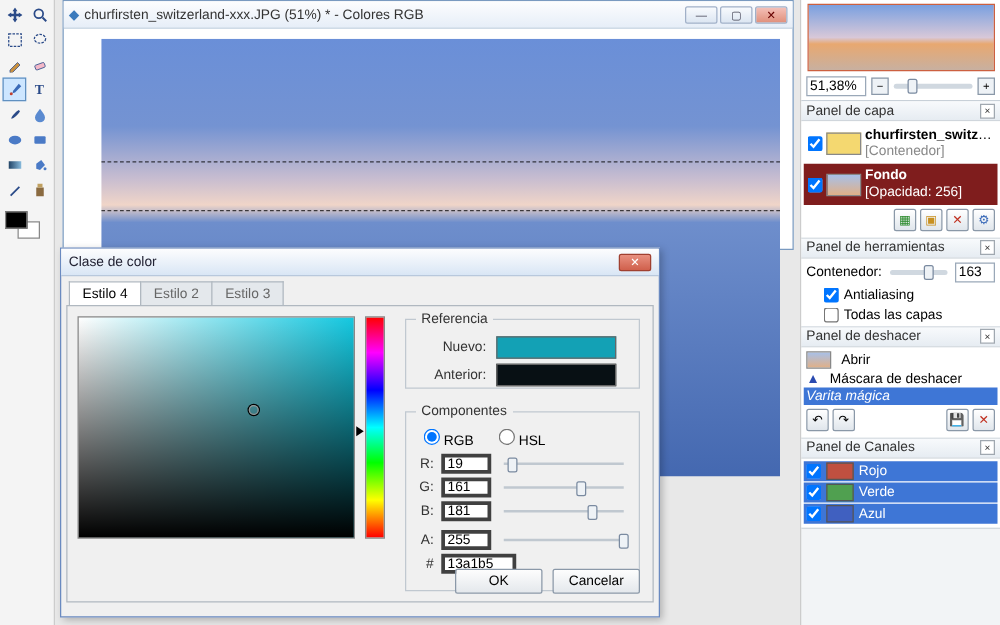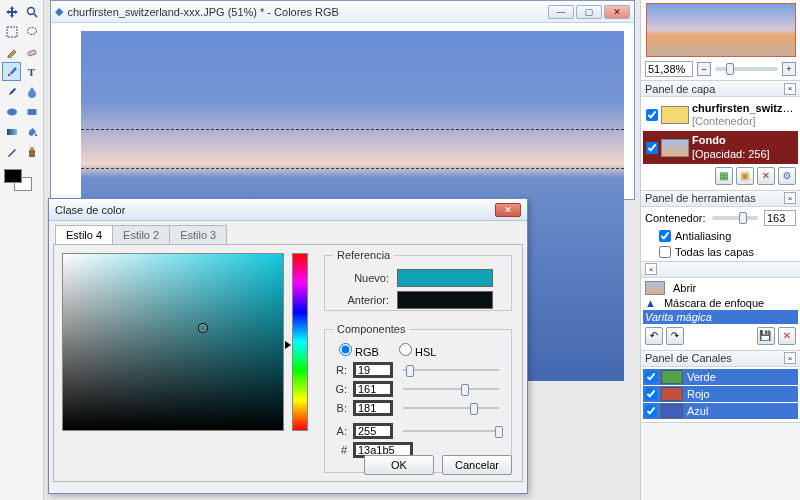--- a/index.html
+++ b/index.html
@@ -343,30 +343,31 @@
         </div>
       <div class="chk-row">
           <input type="checkbox" style="">
           <span>Todas las capas</span>
         </div>
     </div>
   </div>
 
   <div class="panel">
     <div class="panel-title">
+        <span class="txt">Panel de deshacer</span>
         <span class="x">×</span>
       </div>
     <div class="panel-body" style="padding:2px">
       <div class="undo-item">
           <div class="uthumb"></div>
           <span>Abrir</span>
         </div>
       <div class="undo-item">
           <span style="color:#2a4ab0">▲</span>
-          <span>Máscara de enfoque</span>
+          <span>Máscara de deshacer</span>
         </div>
       <div class="undo-item sel">
           <span>Varita mágica</span>
         </div>
       <div class="layer-btns" style="justify-content:space-between">
         <div style="display:flex;gap:3px">
           <div class="iconbtn">↶</div>
           <div class="iconbtn">↷</div>
         </div>
         <div style="display:flex;gap:3px">
@@ -378,27 +379,27 @@
   </div>
 
   <div class="panel">
     <div class="panel-title">
         <span class="txt">Panel de Canales</span>
         <span class="x">×</span>
       </div>
     <div class="panel-body" style="padding:2px">
       <div class="chan-row">
           <input type="checkbox" checked="" style="">
+          <div class="cthumb" style="background:#c05040"></div>
+          <span>Rojo</span>
+        </div>
+      <div class="chan-row">
+          <input type="checkbox" checked="" style="">
           <div class="cthumb" style="background:#50a050"></div>
           <span>Verde</span>
-        </div>
-      <div class="chan-row">
-          <input type="checkbox" checked="" style="">
-          <div class="cthumb" style="background:#c05040"></div>
-          <span>Rojo</span>
         </div>
       <div class="chan-row">
           <input type="checkbox" checked="" style="">
           <div class="cthumb" style="background:#4060c0"></div>
           <span>Azul</span>
         </div>
     </div>
   </div>
 
 </div>

